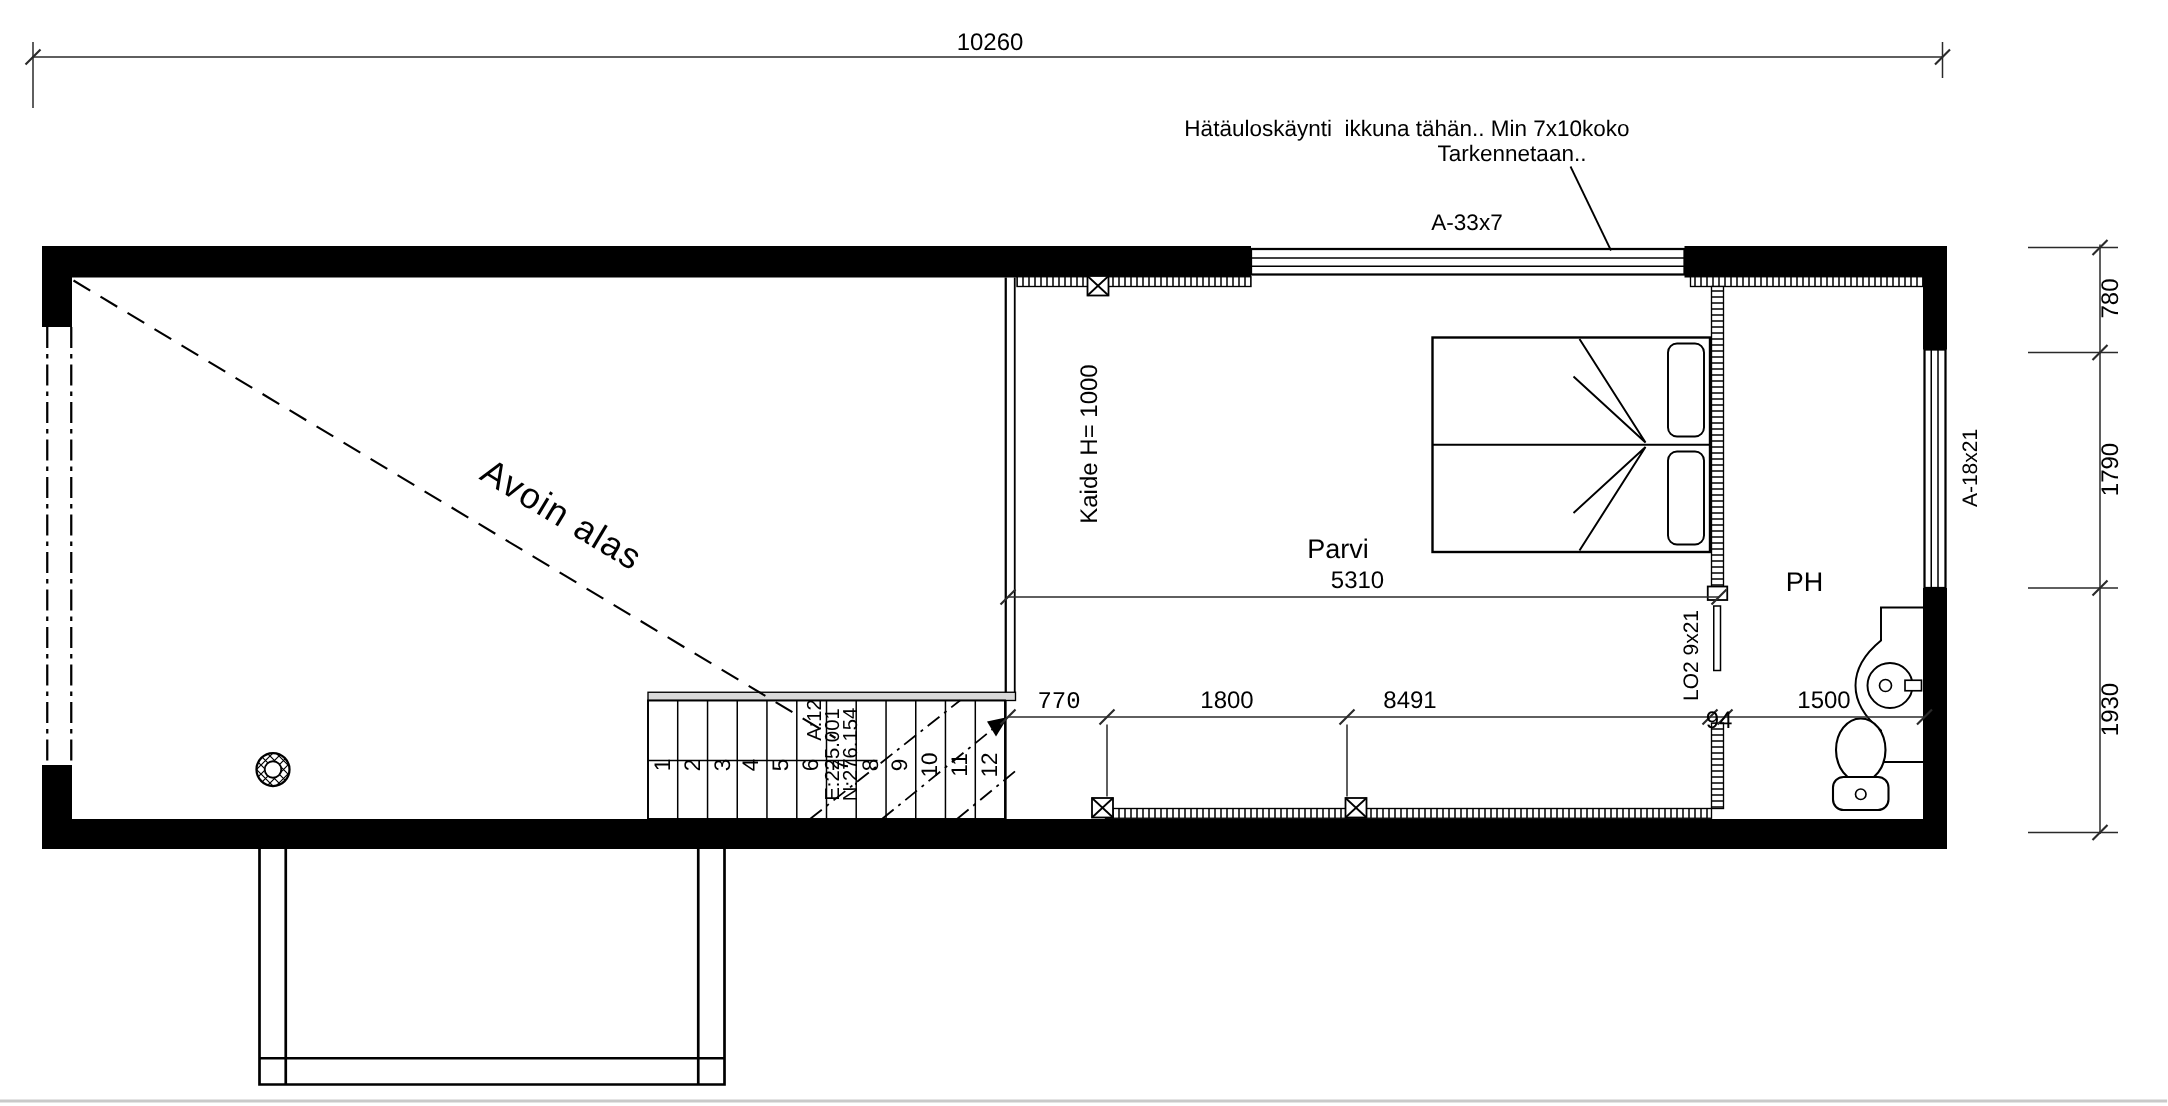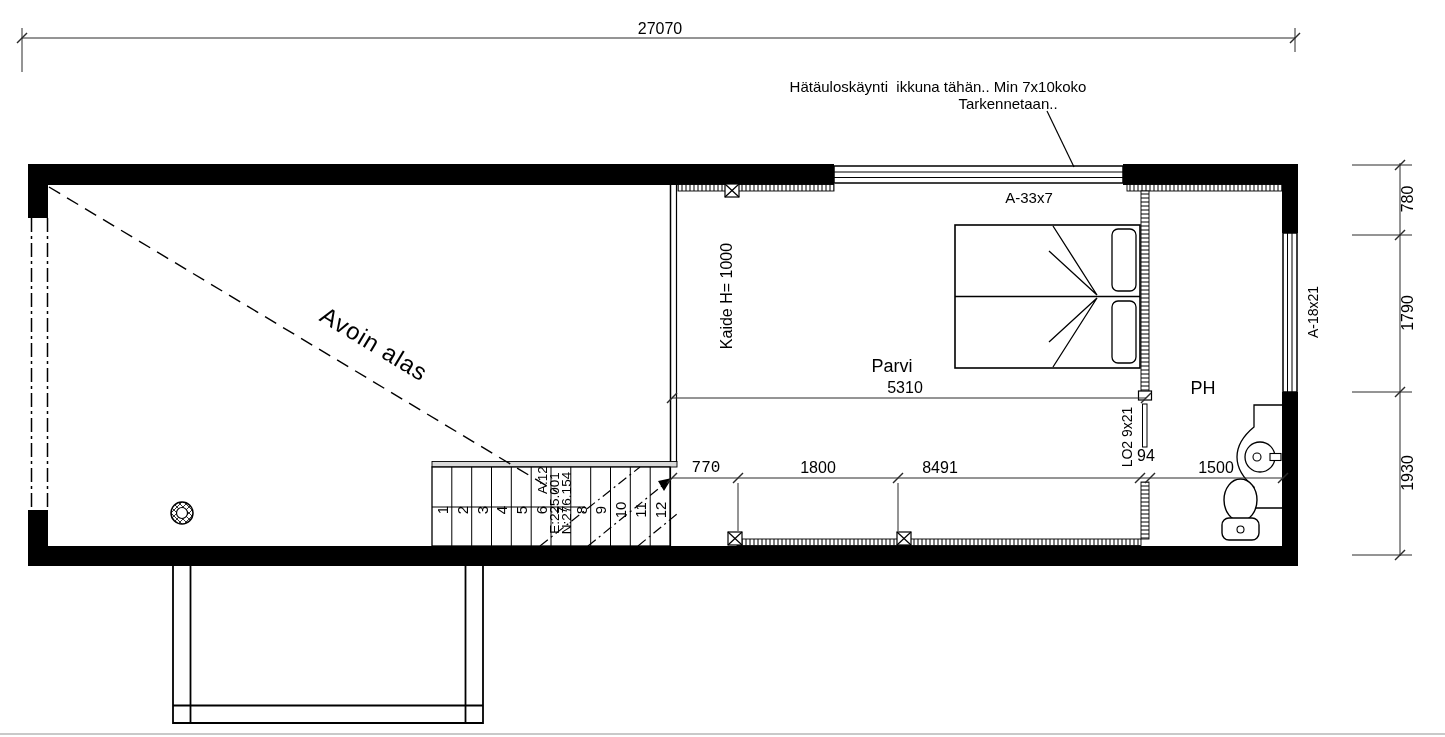--- a/index.html
+++ b/index.html
@@ -190,34 +190,34 @@
       <line x1="1395" y1="397" x2="1405" y2="387"></line>
           <line x1="1395" y1="560" x2="1405" y2="550"></line>
     </g>
   </g>
 
   <line x1="1047" y1="111" x2="1074" y2="167" stroke="#000" stroke-width="1.2"></line>
 
   <line x1="0" y1="734" x2="1445" y2="734" stroke="#c9c9c9" stroke-width="2"></line>
 </svg>
 
-<div class="lbl s16" style="left:660px;top:29px;">27070</div>
+<div class="lbl s16" style="left:660px;top:29px;">10260</div>
 <div class="lbl s15" style="left:938px;top:86px;">Hätäuloskäynti  ikkuna tähän.. Min 7x10koko</div>
 <div class="lbl s15" style="left:1008px;top:103px;">Tarkennetaan..</div>
-<div class="lbl s15" style="left:1029px;top:149px;margin-top:48px;">A-33x7</div>
+<div class="lbl s15" style="left:978px;top:149px;">A-33x7</div>
 <div class="lbl s16 r90" style="left:727px;top:296px;">Kaide H= 1000</div>
 <div class="lbl s18" style="left:892px;top:326px;">Parvi</div>
 <div class="lbl s18" style="left:1203px;top:348px;">PH</div>
 <div class="lbl s24 r31" style="left:374px;top:344px;">Avoin alas</div>
 <div class="lbl s16" style="left:905px;top:388px;">5310</div>
 <div class="lbl s14 r90" style="left:1127px;top:437px;">LO2 9x21</div>
 <div class="lbl s16" style="left:706px;top:468px;font-family:Liberation Mono, monospace;">770</div>
 <div class="lbl s16" style="left:818px;top:468px;">1800</div>
 <div class="lbl s16" style="left:940px;top:468px;">8491</div>
-<div class="lbl s16" style="left:1146px;top:456px;">94</div>
+<div class="lbl s16" style="left:1146px;top:481px;">94</div>
 <div class="lbl s16" style="left:1216px;top:468px;">1500</div>
 <div class="lbl s14 r90" style="left:1313px;top:312px;">A-18x21</div>
 <div class="lbl s16 r90" style="left:1408px;top:199px;">780</div>
 <div class="lbl s16 r90" style="left:1408px;top:313px;">1790</div>
 <div class="lbl s16 r90" style="left:1408px;top:473px;">1930</div>
 
 <div class="lbl s15 r90" style="left:442px;top:510px;">1</div>
 <div class="lbl s15 r90" style="left:462px;top:510px;">2</div>
 <div class="lbl s15 r90" style="left:482px;top:510px;">3</div>
 <div class="lbl s15 r90" style="left:501px;top:510px;">4</div>

